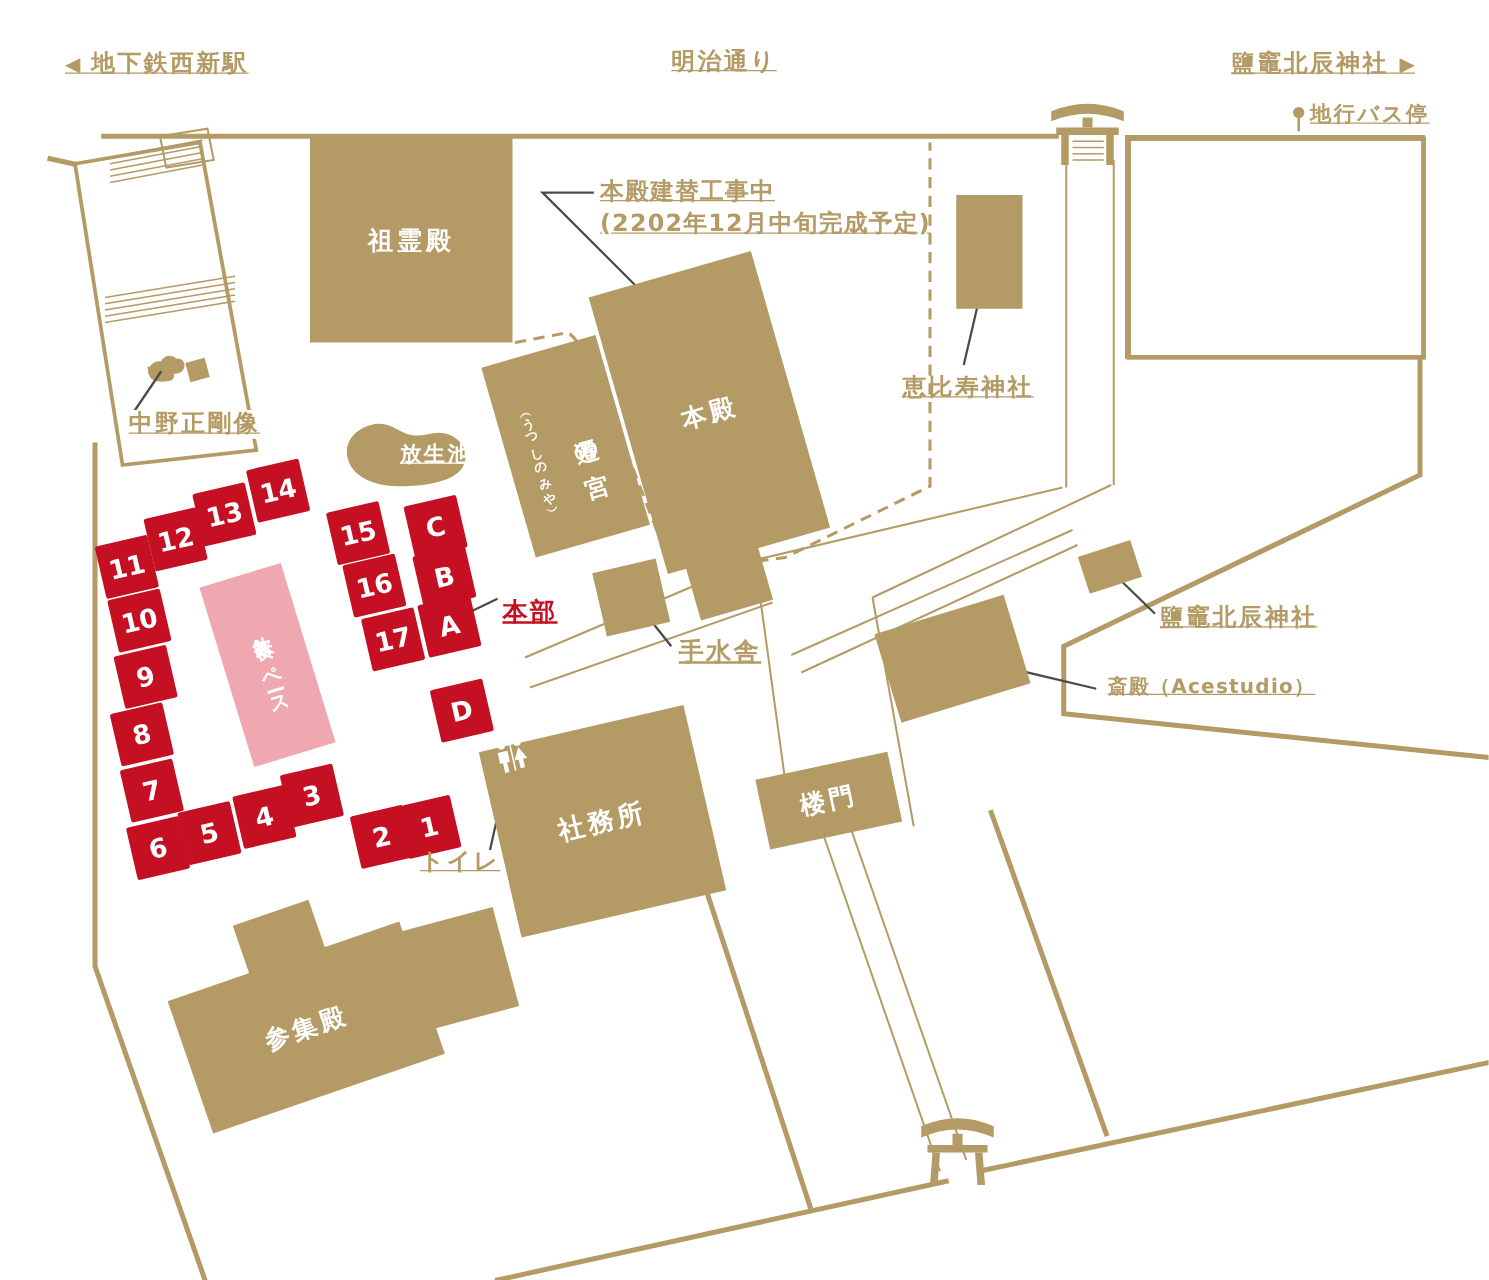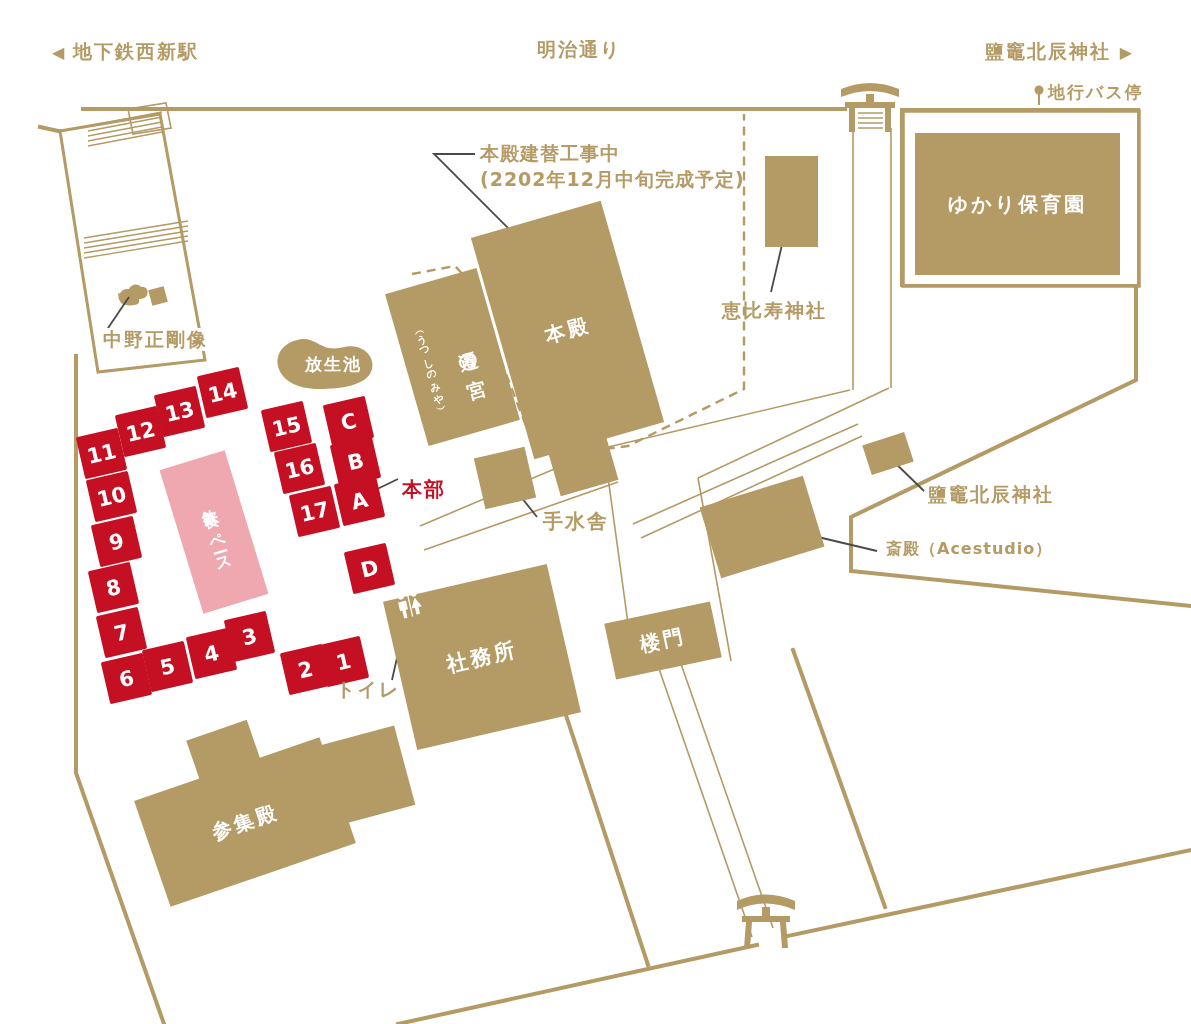--- a/index.html
+++ b/index.html
@@ -20,23 +20,23 @@
   
   .bld{position:absolute;background:var(--tan);display:flex;align-items:center;justify-content:center;
        color:#fff;font-weight:700;letter-spacing:3px;white-space:nowrap;}
   .bld.noFill{background:transparent;}
   .dining{background:var(--pink);}
   
   .stall{position:absolute;width:43px;height:43px;background:var(--red);color:#fff;font-weight:700;
          font-size:21px;display:flex;align-items:center;justify-content:center;
          transform:rotate(-13deg);border-radius:2px;}
   
-  .lbl{position:absolute;color:var(--tan);font-weight:700;font-size:19px;letter-spacing:2px;white-space:nowrap;line-height:1.2;}
+  .lbl{position:absolute;color:var(--tan);font-weight:700;font-size:19px;letter-spacing:2px;white-space:nowrap;line-height:1.2;text-decoration:underline;}
   .lbl.red{color:var(--red);font-size:20px;}
-  .lbl.white{color:#fff;}
+  .lbl.white{color:#fff;margin-left:15px;}
   .lbl.bg{background:#fff;padding:0 2px;}
   .arrow{font-size:16px;letter-spacing:0;}
   .vtext{writing-mode:vertical-rl;}
 </style>
 </head>
 <body>
 
 <div class="map">
 
   <svg class="layer" width="1191" height="1024" viewBox="0 0 1191 1024">
@@ -116,37 +116,37 @@
     <path class="sldr" d="M475,154 L434,154 L527,247"></path>
     <path class="sldr" d="M792,202 L771,292"></path>
     <path class="sldr" d="M129,297 L104,334"></path>
     <path class="sldr" d="M371,492 L398,479"></path>
     <path class="sldr" d="M506,478 L537,517"></path>
     <path class="sldr" d="M888,456 L924,491"></path>
     <path class="sldr" d="M763,524 L877,551"></path>
     <path class="sldr" d="M409,604 L392,680"></path>
   </svg>
 
+  <div class="bld" style="left:248px;top:110px;width:162px;height:164px;font-size:20px">
+    <span>祖霊殿</span>
+  </div>
 
   <div class="bld" style="left:500px;top:215px;width:135px;height:230px;transform:rotate(-16deg);font-size:20px">
     <span>本殿</span>
   </div>
   <div class="bld" style="left:553px;top:441px;width:60px;height:48px;transform:rotate(-16deg)"></div>
 
   <div class="bld" style="left:405px;top:278px;width:95px;height:158px;transform:rotate(-16deg)">
     <span class="vtext" style="position:absolute;left:52%;top:50%;transform:translateY(-50%);font-size:19px;letter-spacing:3px">遷の宮</span>
     <span class="vtext" style="position:absolute;left:16%;top:50%;transform:translateY(-50%);font-size:10px;letter-spacing:1px">（うつしのみや）</span>
   </div>
 
   <div class="bld" style="left:765px;top:156px;width:53px;height:91px"></div>
 
   <div class="bld noFill" style="left:900px;top:108px;width:234px;height:173px;border:3px solid var(--tan)"></div>
-  <div class="bld" style="left:915px;top:133px;width:205px;height:142px;font-size:20px">
-    <span>ゆかり保育園</span>
-  </div>
 
 
   <div class="bld" style="left:479px;top:452px;width:52px;height:52px;transform:rotate(-13deg)"></div>
 
   <div class="bld" style="left:398px;top:581px;width:168px;height:152px;transform:rotate(-13deg);font-size:21px">
     <span>社務所</span>
   </div>
 
   <div class="bld" style="left:330px;top:734px;width:76px;height:82px;transform:rotate(-15deg)"></div>
 

